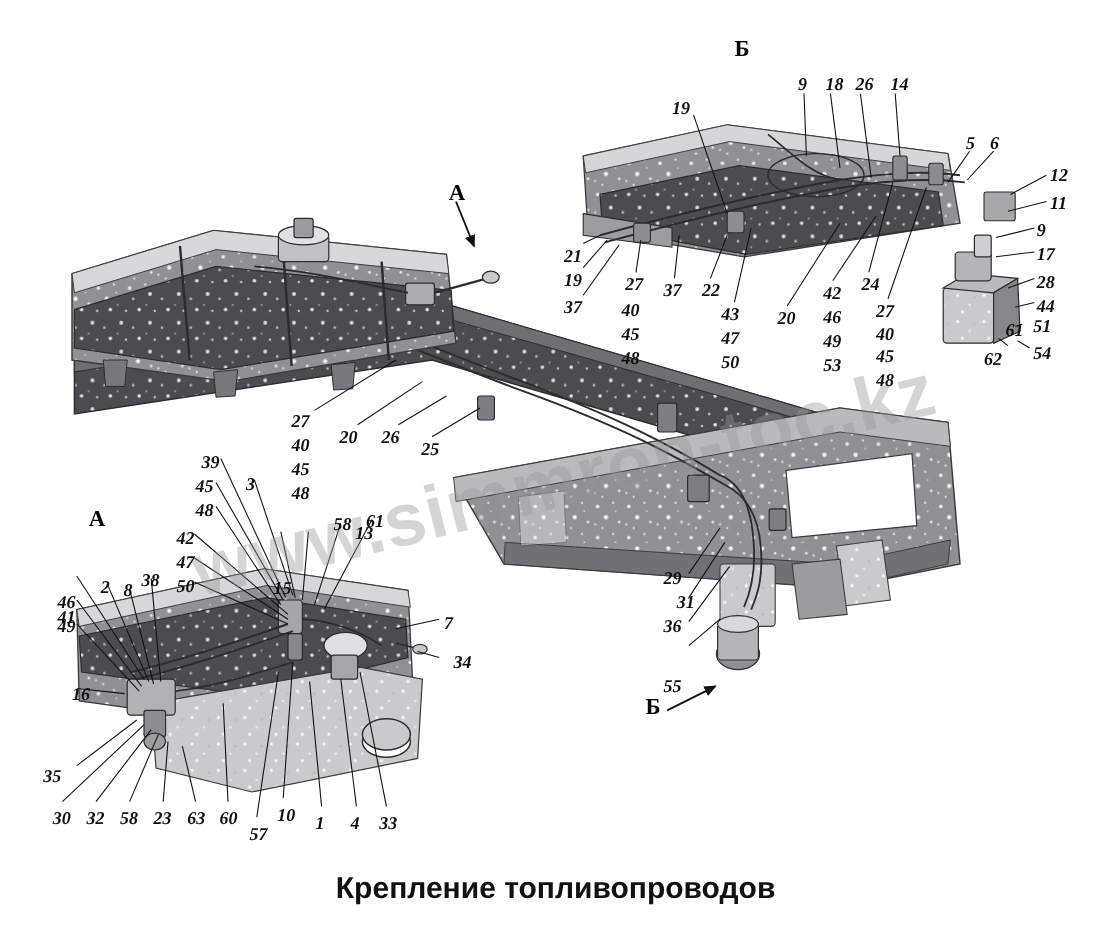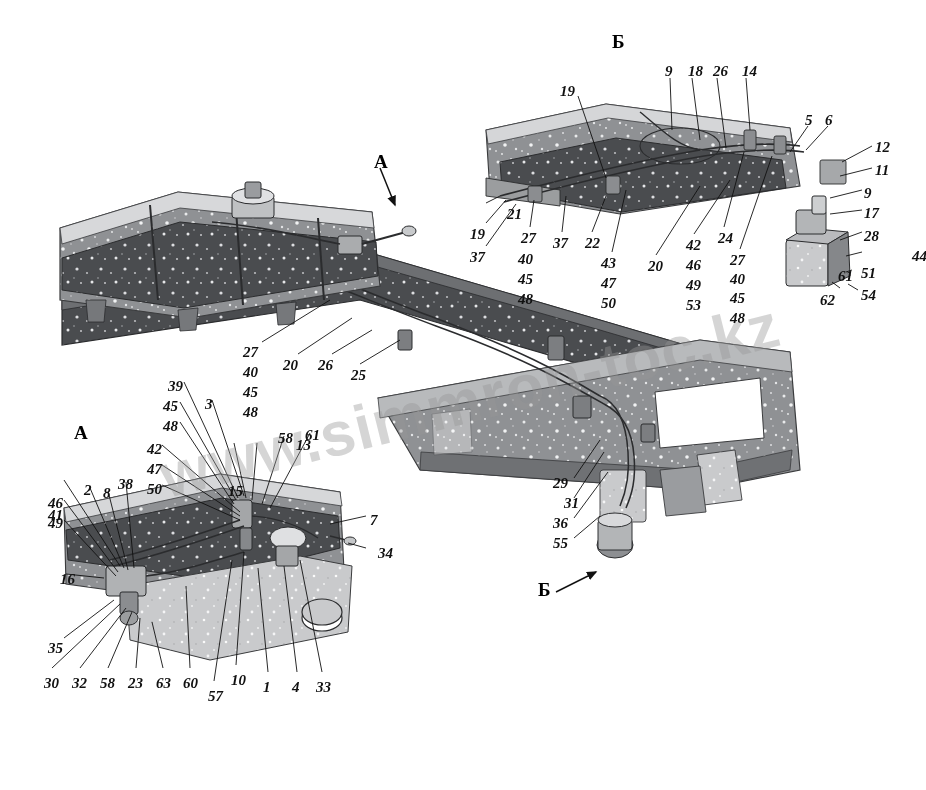--- a/index.html
+++ b/index.html
@@ -311,26 +311,26 @@
       <div class="callout" style="left: 688px; top: 64px;">18</div>
       <div class="callout" style="left: 713px; top: 64px;">26</div>
       <div class="callout" style="left: 742px; top: 64px;">14</div>
       <div class="callout" style="left: 805px; top: 113px;">5</div>
       <div class="callout" style="left: 825px; top: 113px;">6</div>
       <div class="callout" style="left: 875px; top: 140px; text-align: right;">12</div>
       <div class="callout" style="left: 875px; top: 163px;">11</div>
       <div class="callout" style="left: 864px; top: 186px;">9</div>
       <div class="callout" style="left: 864px; top: 206px;">17</div>
       <div class="callout" style="left: 864px; top: 229px;">28</div>
-      <div class="callout" style="left: 912px; top: 249px;">44</div>
+      <div class="callout" style="left: 864px; top: 249px;">44</div>
       <div class="callout" style="left: 838px; top: 269px;">61</div>
       <div class="callout" style="left: 861px; top: 266px;">51</div>
       <div class="callout" style="left: 820px; top: 293px;">62</div>
       <div class="callout" style="left: 861px; top: 288px;">54</div>
-      <div class="callout" style="left: 470px; top: 207px; margin-left: 37px;">21</div>
+      <div class="callout" style="left: 470px; top: 207px;">21</div>
       <div class="callout" style="left: 470px; top: 227px;">19</div>
       <div class="callout" style="left: 470px; top: 250px;">37</div>
       <div class="callout" style="left: 521px; top: 231px;">27</div>
       <div class="callout" style="left: 518px; top: 252px;">40</div>
       <div class="callout" style="left: 518px; top: 272px;">45</div>
       <div class="callout" style="left: 518px; top: 292px;">48</div>
       <div class="callout" style="left: 553px; top: 236px;">37</div>
       <div class="callout" style="left: 585px; top: 236px;">22</div>
       <div class="callout" style="left: 601px; top: 256px;">43</div>
       <div class="callout" style="left: 601px; top: 276px;">47</div>
@@ -365,37 +365,38 @@
       <div class="callout" style="left: 305px; top: 428px;">61</div>
       <div class="callout" style="left: 48px; top: 476px; margin-top: 32px;">41</div>
       <div class="callout" style="left: 84px; top: 483px;">2</div>
       <div class="callout" style="left: 103px; top: 486px;">8</div>
       <div class="callout" style="left: 118px; top: 477px;">38</div>
       <div class="callout" style="left: 48px; top: 496px;">46</div>
       <div class="callout" style="left: 48px; top: 516px;">49</div>
       <div class="callout" style="left: 60px; top: 572px;">16</div>
       <div class="callout" style="left: 370px; top: 513px;">7</div>
       <div class="callout" style="left: 378px; top: 546px;">34</div>
-      <div class="callout" style="left: 48px; top: 641px;">35</div>
+      <div class="callout" style="left: 36px; top: 641px;">35</div>
       <div class="callout" style="left: 44px; top: 676px;">30</div>
       <div class="callout" style="left: 72px; top: 676px;">32</div>
       <div class="callout" style="left: 100px; top: 676px;">58</div>
       <div class="callout" style="left: 128px; top: 676px;">23</div>
       <div class="callout" style="left: 156px; top: 676px;">63</div>
       <div class="callout" style="left: 183px; top: 676px;">60</div>
       <div class="callout" style="left: 208px; top: 689px;">57</div>
       <div class="callout" style="left: 231px; top: 673px;">10</div>
       <div class="callout" style="left: 263px; top: 680px;">1</div>
       <div class="callout" style="left: 292px; top: 680px;">4</div>
       <div class="callout" style="left: 316px; top: 680px;">33</div>
       <div class="callout" style="left: 553px; top: 476px;">29</div>
       <div class="callout" style="left: 553px; top: 496px; margin-left: 11px;">31</div>
       <div class="callout" style="left: 553px; top: 516px;">36</div>
-      <div class="callout" style="left: 553px; top: 536px;">55</div>
+      <div class="callout" style="left: 553px; top: 566px;">55</div>
     </div>
   <div id="section-layer">
       <div class="section-letter" style="left: 374px; top: 152px;">А</div>
       <div class="section-letter" style="left: 612px; top: 32px;">Б</div>
       <div class="section-letter" style="left: 74px; top: 423px;">А</div>
       <div class="section-letter" style="left: 538px; top: 580px;">Б</div>
     </div>
 
+  <div id="caption">Крепление топливопроводов</div>
 </div>
 
 </body></html>

